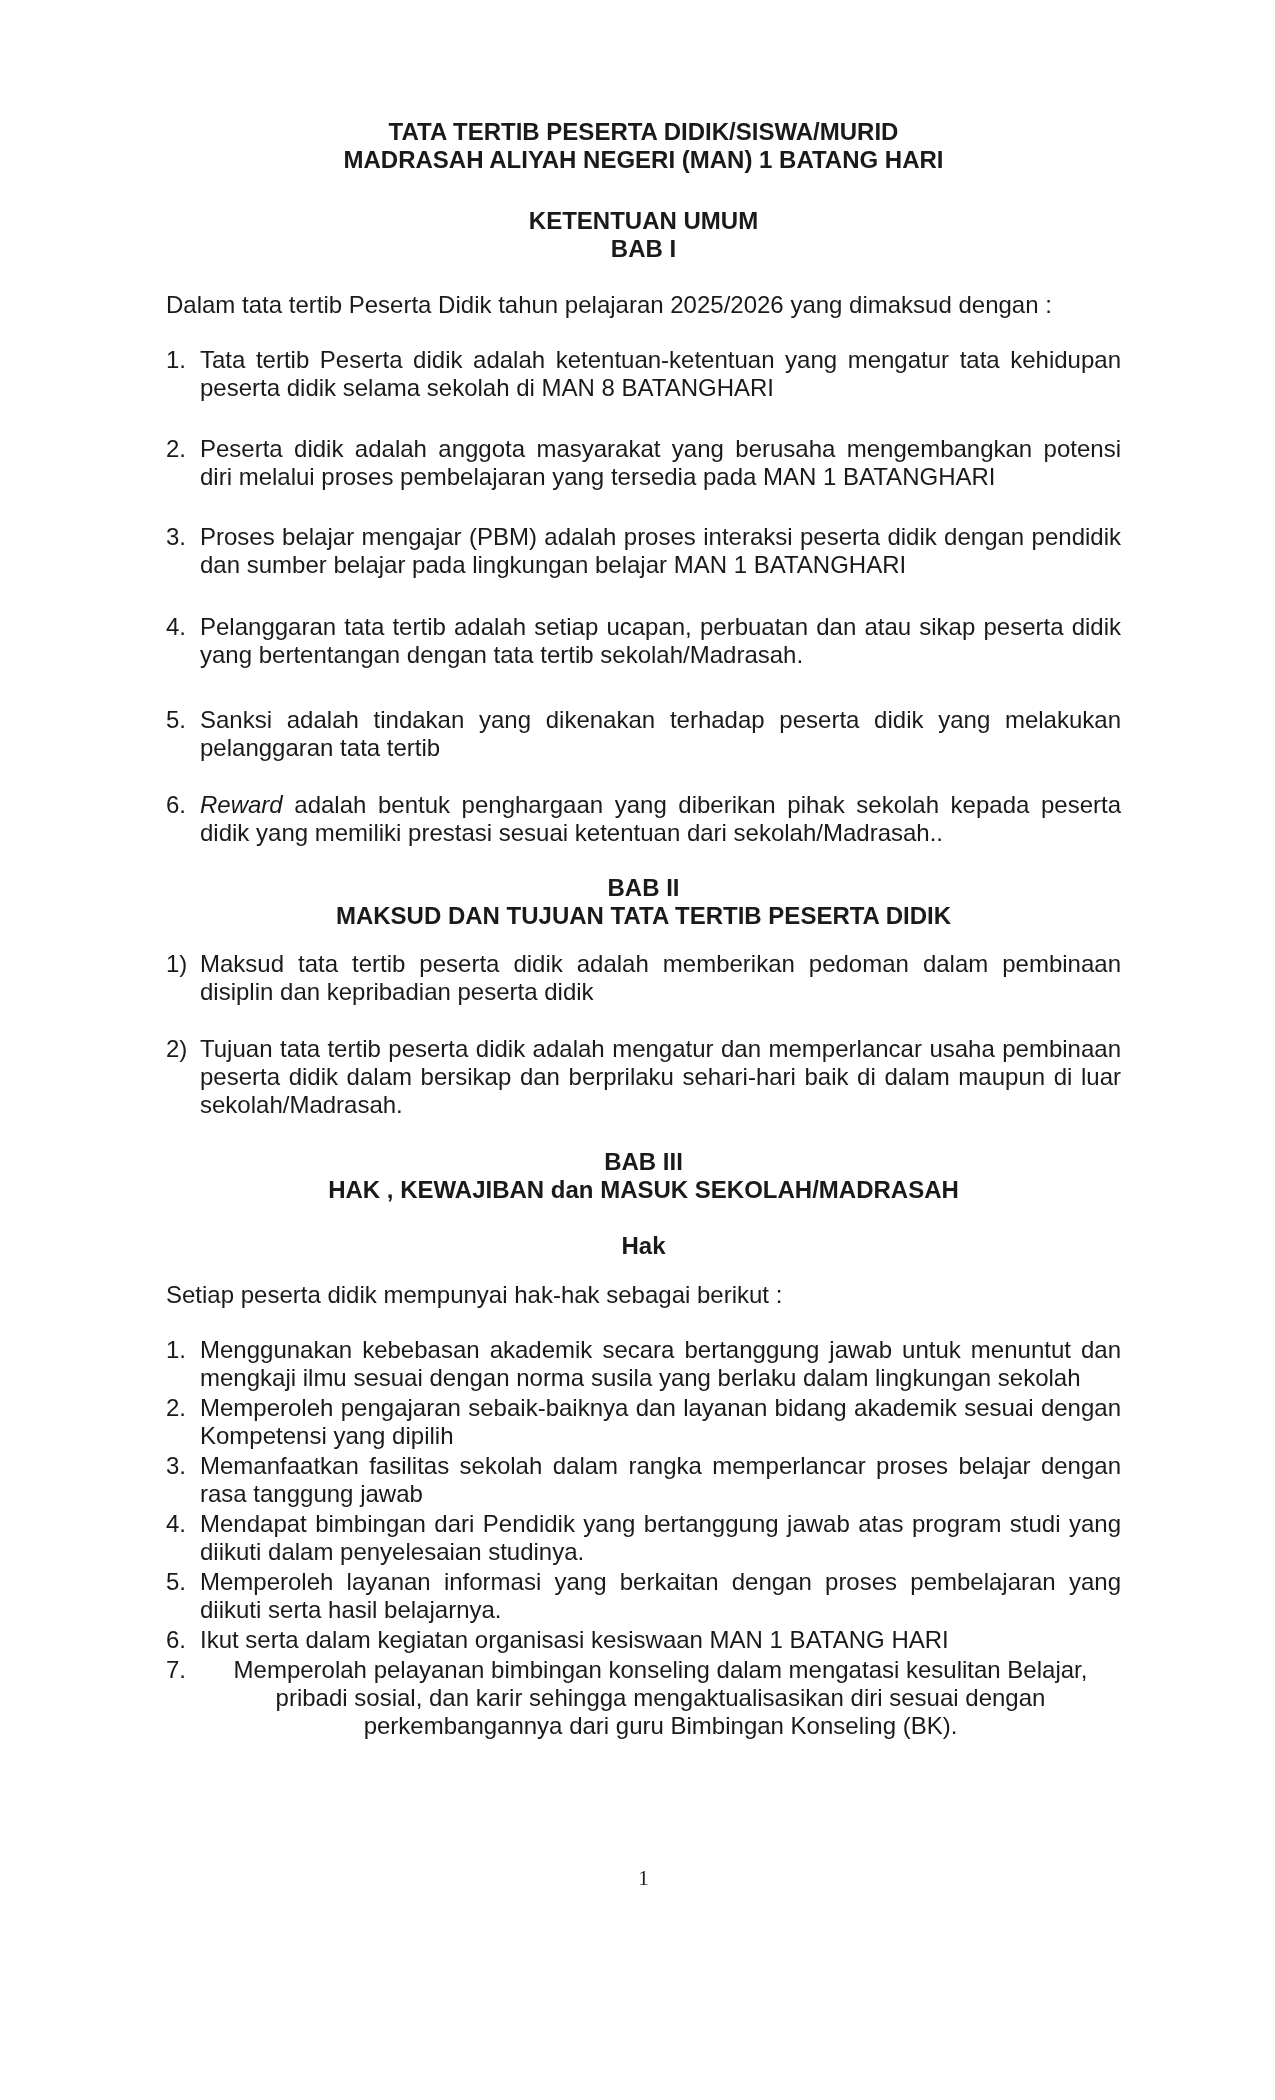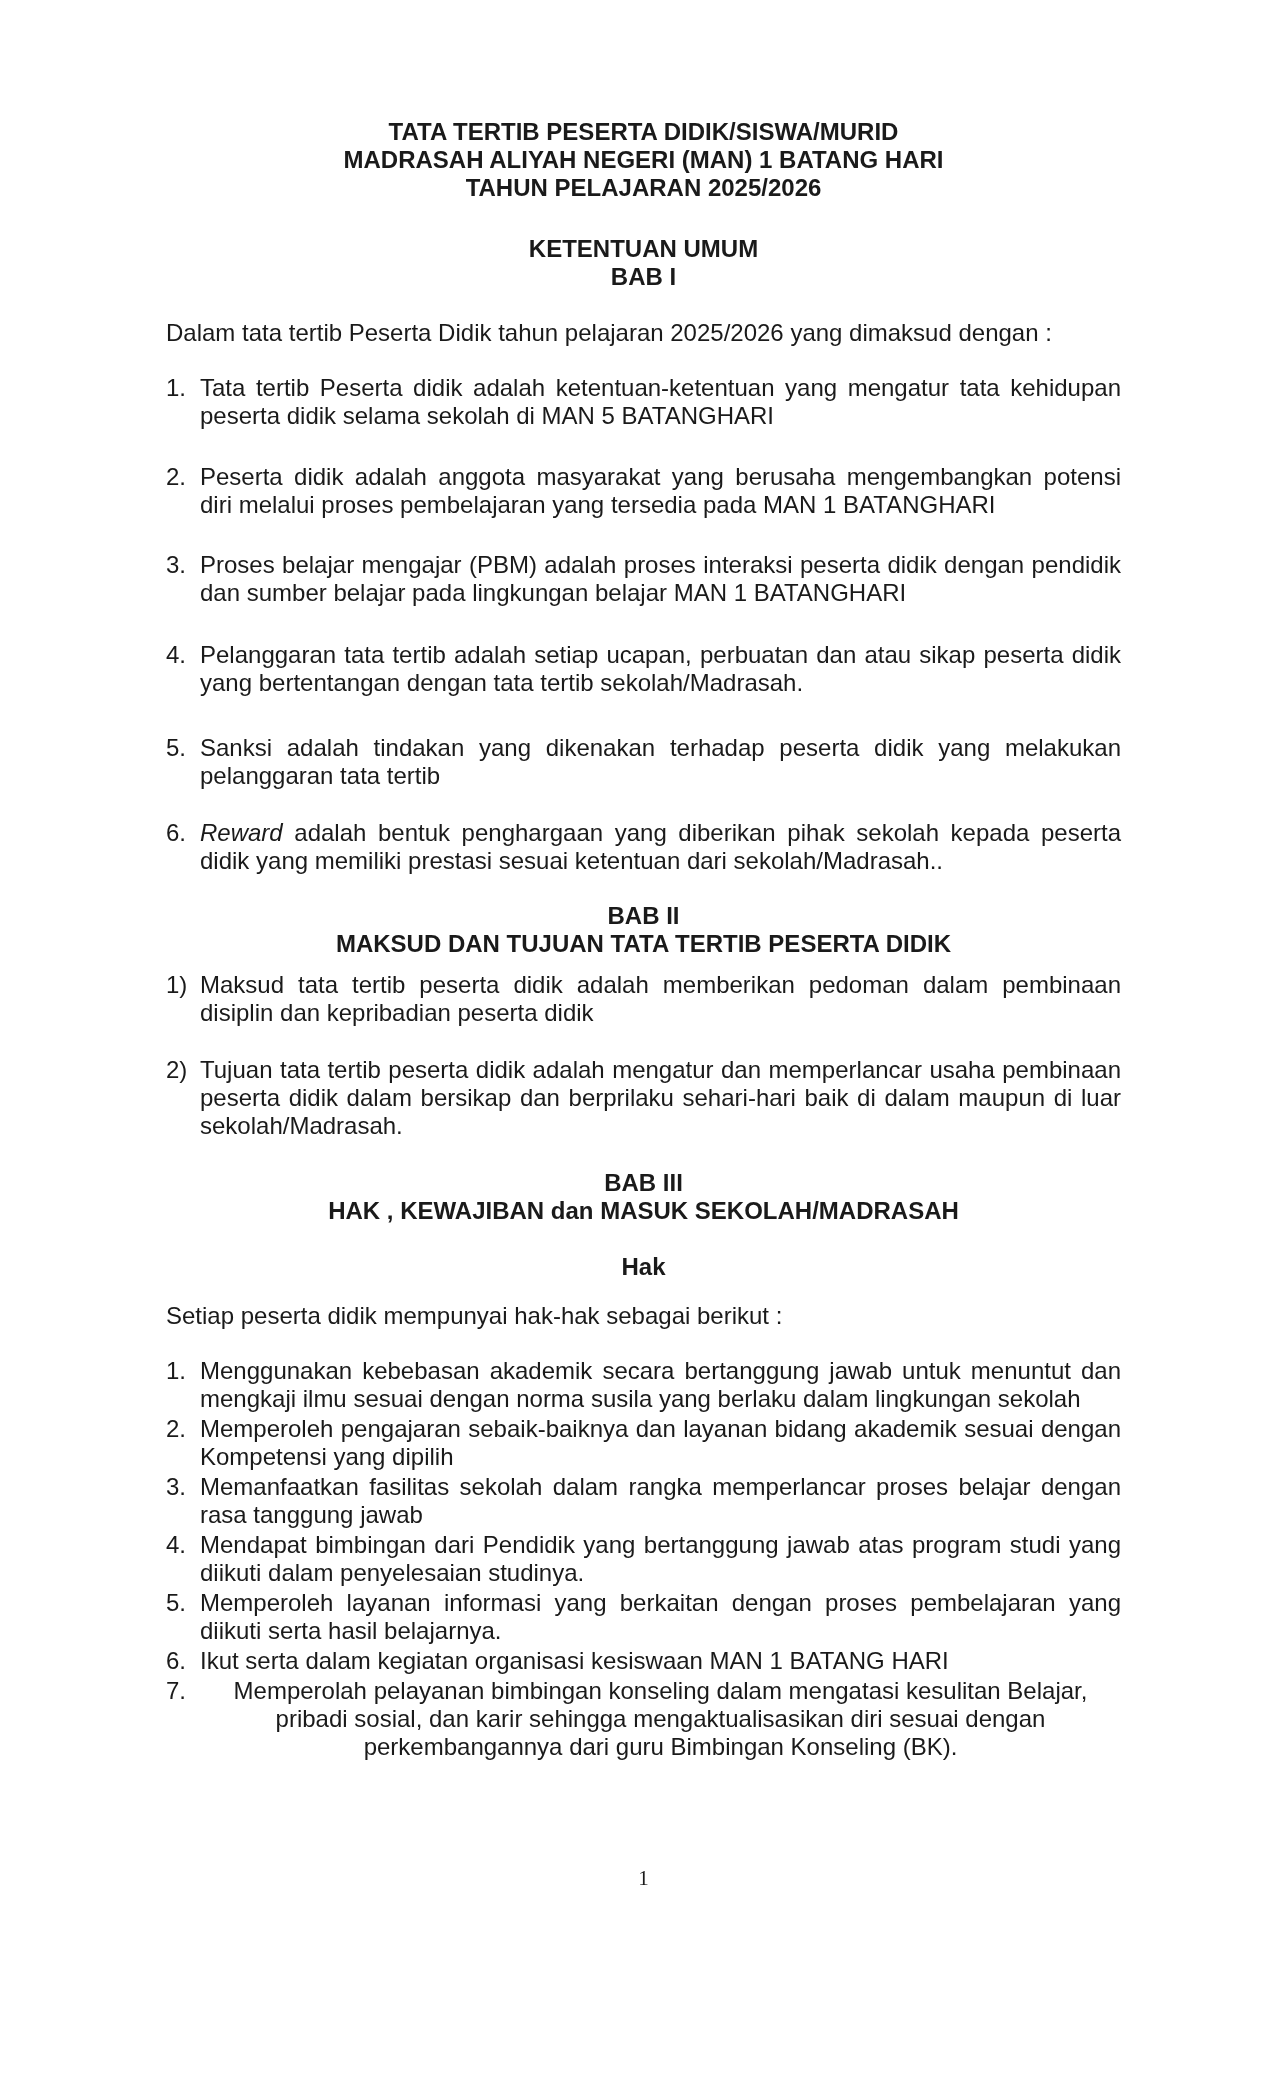--- a/index.html
+++ b/index.html
@@ -37,21 +37,21 @@
     position:absolute;
     left:0;
     top:0;
   }
   .g0{margin-bottom:0;text-align:center;}
   .g2{margin-bottom:2px;}
   .g27{margin-bottom:27px;margin-top:21px;}
   .g28{margin-bottom:28px;}
   .g29{margin-bottom:29px;}
   .g30{margin-bottom:30px;}
-  .g31{margin-bottom:13px;}
+  .g31{margin-bottom:20px;}
   .g32{margin-bottom:32px;}
   .g33{margin-bottom:33px;}
   .g34{margin-bottom:34px;}
   .g37{margin-bottom:37px;}
   .pagenum{
     position:absolute;
     top:1866px;
     left:166px;
     width:955px;
     text-align:center;
@@ -63,33 +63,32 @@
 </style>
 </head>
 <body>
 
 <div class="page">
   <div class="content">
 
     <header class="center bold g33">
       <div>TATA TERTIB PESERTA DIDIK/SISWA/MURID</div>
       <div>MADRASAH ALIYAH NEGERI (MAN) 1 BATANG HARI</div>
-      <div>TAHUN PELAJARAN 2025/2026</div>
     </header>
 
     <div class="center bold g28">
       <div>KETENTUAN UMUM</div>
       <div>BAB I</div>
     </div>
 
     <p class="just g27">Dalam tata tertib Peserta Didik tahun pelajaran 2025/2026 yang dimaksud dengan :</p>
 
     <div class="li g33">
       <span class="num">1.</span>
-      <span>Tata tertib Peserta didik adalah ketentuan-ketentuan yang mengatur tata kehidupan peserta didik selama sekolah di MAN 5 BATANGHARI</span>
+      <span>Tata tertib Peserta didik adalah ketentuan-ketentuan yang mengatur tata kehidupan peserta didik selama sekolah di MAN 8 BATANGHARI</span>
     </div>
     <div class="li g32">
       <span class="num">2.</span>
       <span>Peserta didik adalah anggota masyarakat yang berusaha mengembangkan potensi diri melalui proses pembelajaran yang tersedia pada MAN 1 BATANGHARI</span>
     </div>
     <div class="li g34">
       <span class="num">3.</span>
       <span>Proses belajar mengajar (PBM) adalah proses interaksi peserta didik dengan pendidik dan sumber belajar pada lingkungan belajar MAN 1 BATANGHARI</span>
     </div>
     <div class="li g37">

